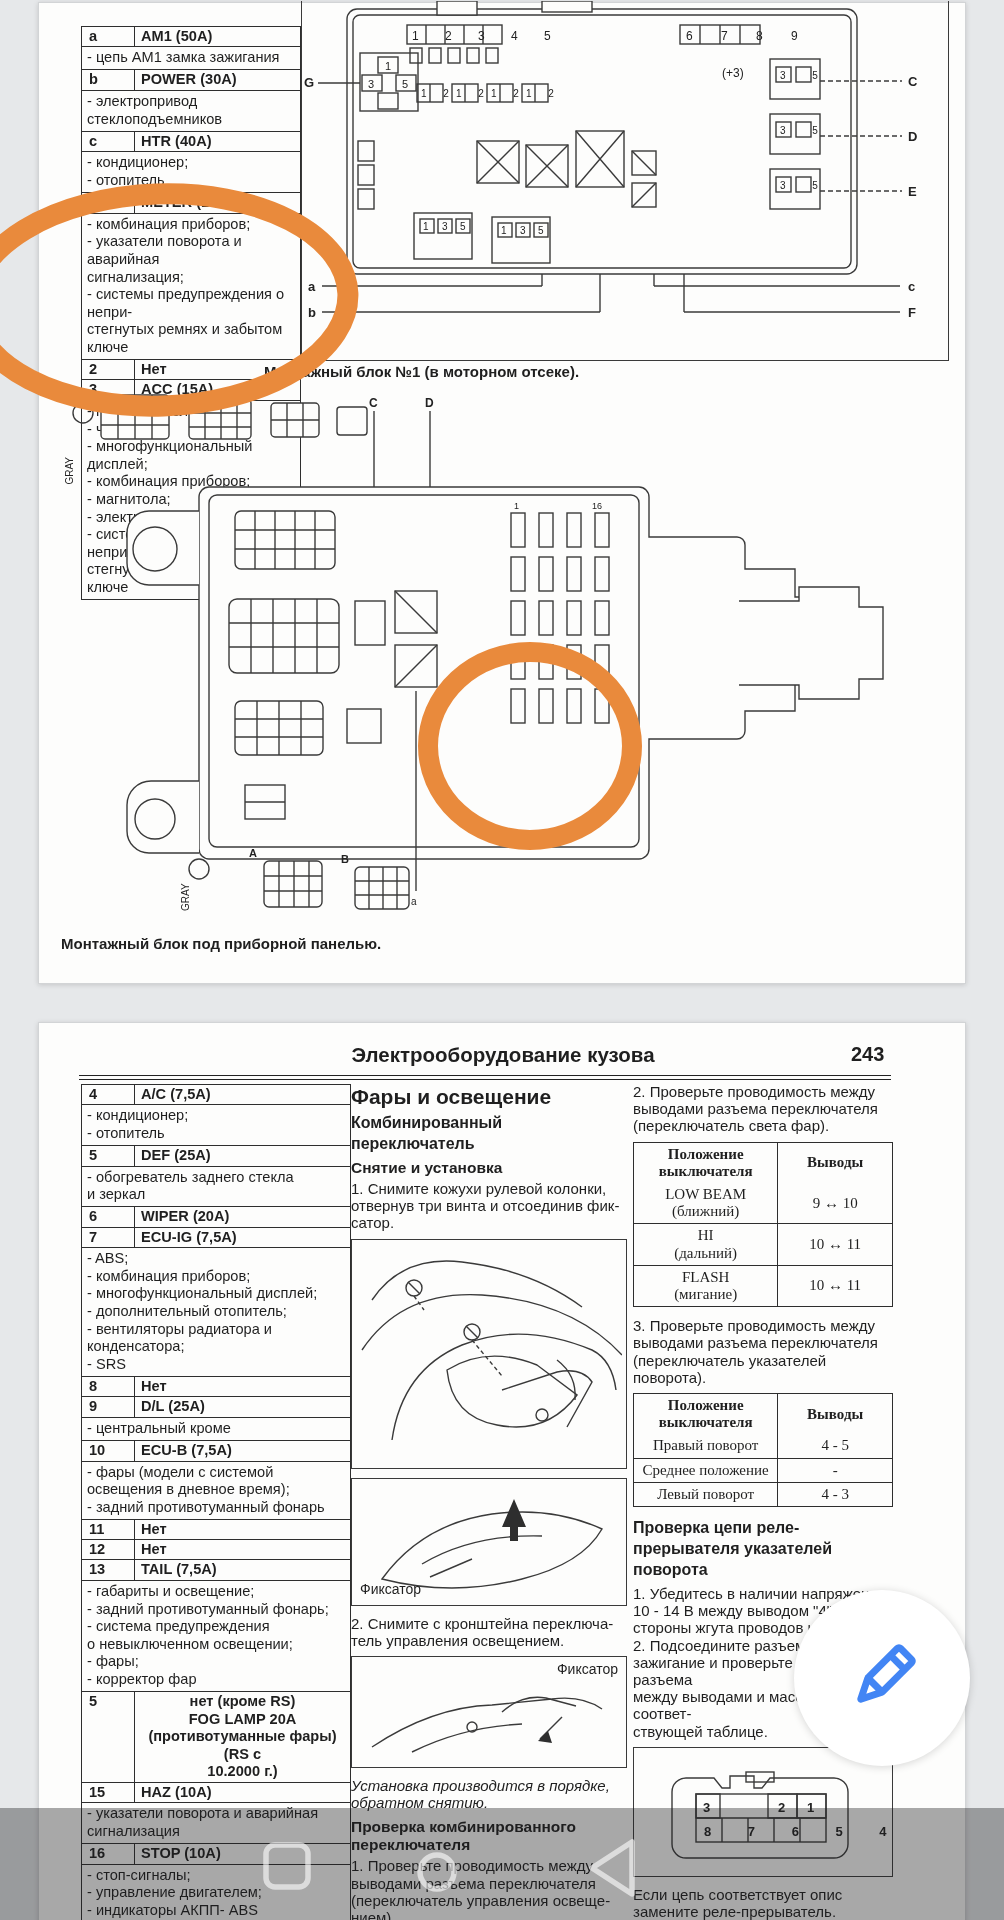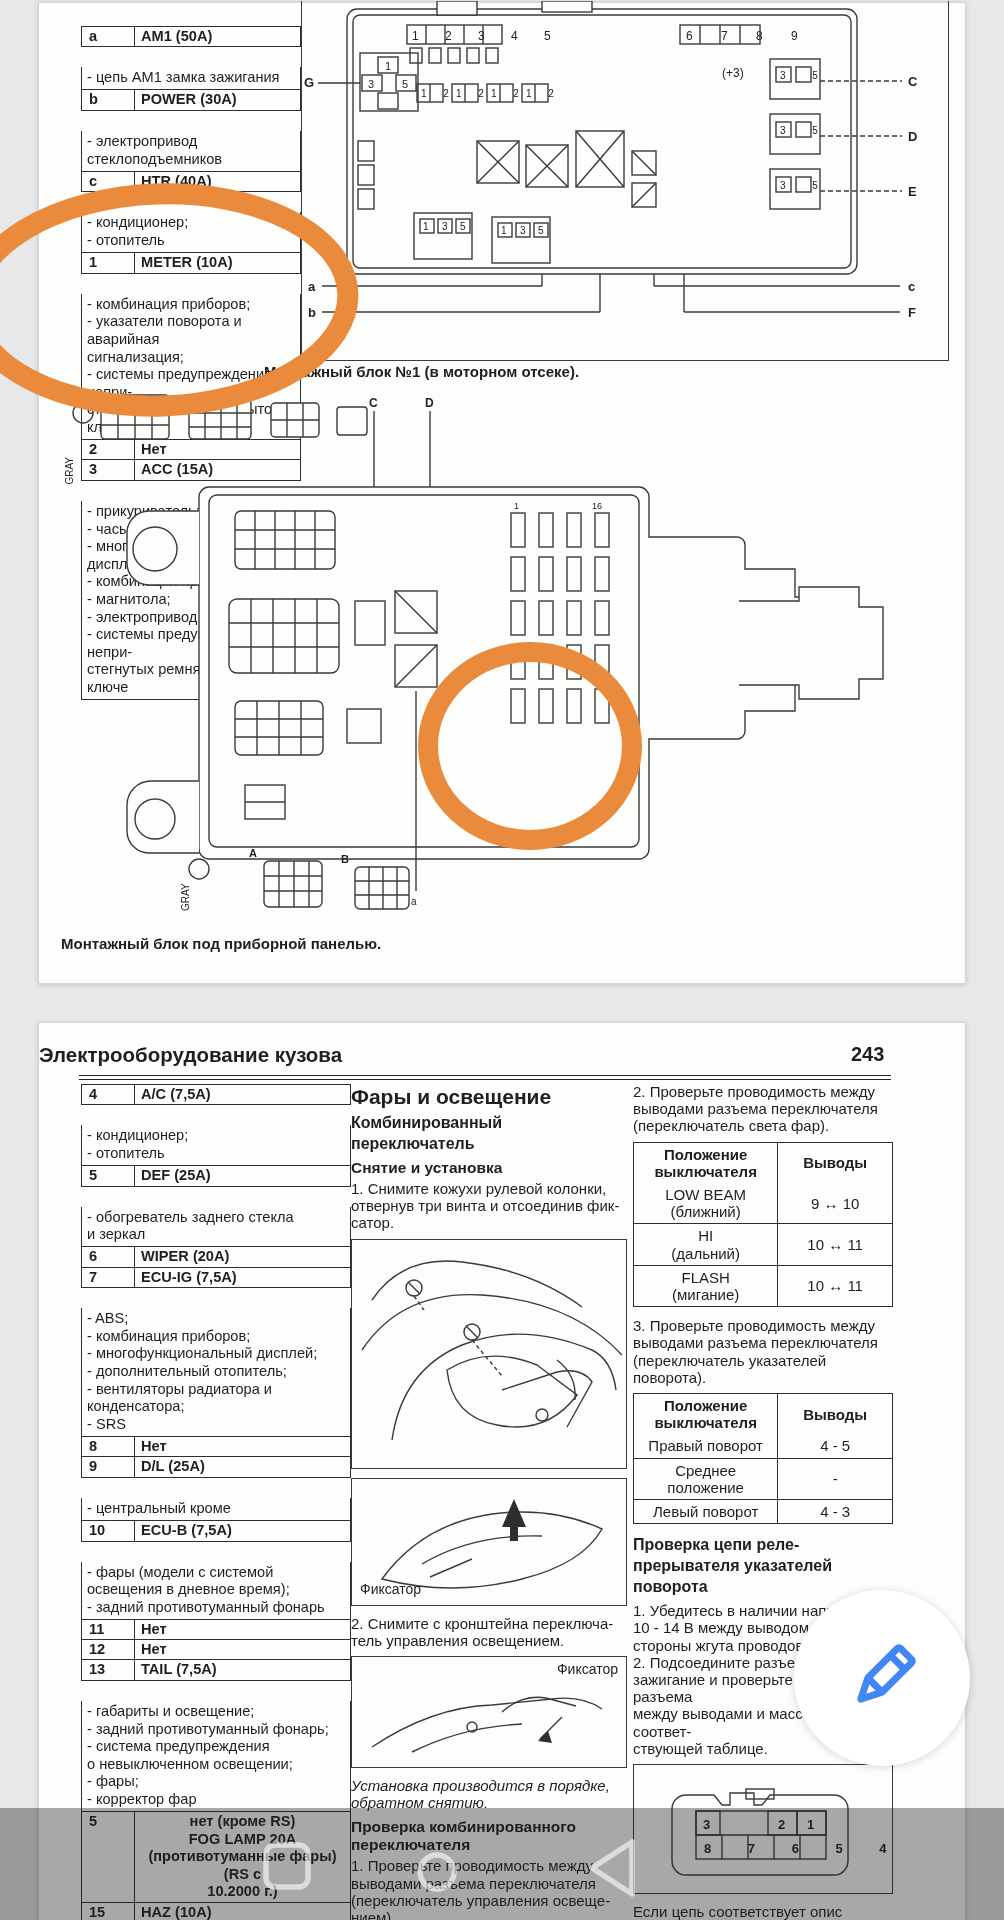--- a/index.html
+++ b/index.html
@@ -9,34 +9,34 @@
   .card{position:absolute;left:38px;width:928px;background:#fdfdfc;border:1px solid #d2d4d6;
     box-shadow:0 1px 5px rgba(0,0,0,.15);box-sizing:border-box;}
   #card1{top:2px;height:982px;}
   #card2{top:1022px;height:940px;}
   
   .fuse-table{position:absolute;}
   .fuse-row{margin-top:-1.4px;}
   .fr-head{display:flex;border:1.4px solid #2e2e2e;font-weight:bold;background:#fdfdfc;}
   .fr-num{width:40px;border-right:1.4px solid #2e2e2e;padding:1px 5px 1px 7px;flex:none;white-space:pre-line;}
   .fr-name{padding:1px 6px;white-space:pre-line;text-align:center;}
-  .fr-desc{border:1.4px solid #2e2e2e;border-top:none;padding:2px 3px 3px 5px;white-space:pre-line;margin-top:20px;}
+  .fr-desc{border:1.4px solid #2e2e2e;border-top:none;padding:2px 3px 3px 5px;white-space:pre-line;}
   .fr-desc:empty{display:none;}
   .t1{font-size:14.6px;line-height:17.6px;}
   .caption{position:absolute;font-weight:bold;font-size:15px;}
   .frame{position:absolute;border:1.5px solid #3a3a3a;box-sizing:border-box;}
   
   .rule{position:absolute;height:0;border-top:1.6px solid #222;}
   .col{position:absolute;font-size:15px;line-height:17.2px;}
   .p{white-space:pre-line;margin:0 0 7px 0;}
   .h-mid{font-size:16px;font-weight:bold;margin:0 0 5px 0;line-height:21px;white-space:pre-line;}
   .h-sec{font-size:21px;font-weight:bold;margin:0 0 4px 0;line-height:23px;}
   .h-it{font-size:15.5px;font-weight:bold;margin:4px 0 3px 0;white-space:pre-line;line-height:18px;}
   .it{font-style:italic;}
-  .spec{border:1.5px solid #2e2e2e;margin:4px 0 10px 0;}
+  .spec{border:1.5px solid #2e2e2e;margin:4px 0 10px 0;font-family:Liberation Serif, serif;}
   .spec .rw{display:flex;border-top:1.2px solid #2e2e2e;}
   .spec .rw:first-child{border-top:none;}
   .spec .c1{width:54%;border-right:1.2px solid #2e2e2e;text-align:center;padding:3px 2px;white-space:pre-line;}
   .spec .c2{flex:1;text-align:center;padding:3px 2px;align-self:center;white-space:pre-line;}
   .spec .hd{font-weight:bold;}
   .fig{border:1.5px solid #3a3a3a;margin:4px 0 9px 0;position:relative;box-sizing:border-box;}
   .figlabel{position:absolute;font-size:14px;}
   svg{display:block;}
   svg text{font-family:"Liberation Sans",sans-serif;fill:#222;}
   .ln{stroke:#3a3a3a;stroke-width:1.4;fill:none;}
@@ -369,21 +369,21 @@
           <text x="282" y="472" font-size="11" font-weight="bold">B</text>
         </g>
         <text x="130" y="520" font-size="10" transform="rotate(-90 130 520)">GRAY</text>
       </svg>
     </div>
 
     <div class="caption" style="left:22px;top:932px;">Монтажный блок под приборной панелью.</div>
   </div>
 
   <div class="card" id="card2">
-    <div class="abs" style="left:0;top:20px;width:928px;text-align:left;font-size:20.5px;font-weight:bold;">Электрооборудование кузова</div>
+    <div class="abs" style="left:0;top:20px;width:928px;text-align:center;font-size:20.5px;font-weight:bold;">Электрооборудование кузова</div>
     <div class="abs" style="left:812px;top:20px;font-size:20px;font-weight:bold;">243</div>
     <div class="rule" style="left:40px;top:52px;width:812px;"></div>
     <div class="rule" style="left:40px;top:56px;width:812px;border-top-width:1px;"></div>
 
     <div class="col" style="left:42px;top:62px;width:270px;">
       <div class="fuse-table t1" style="position:static;">
 
       <div class="fuse-row">
           <div class="fr-head">
             <div class="fr-num">4</div>

